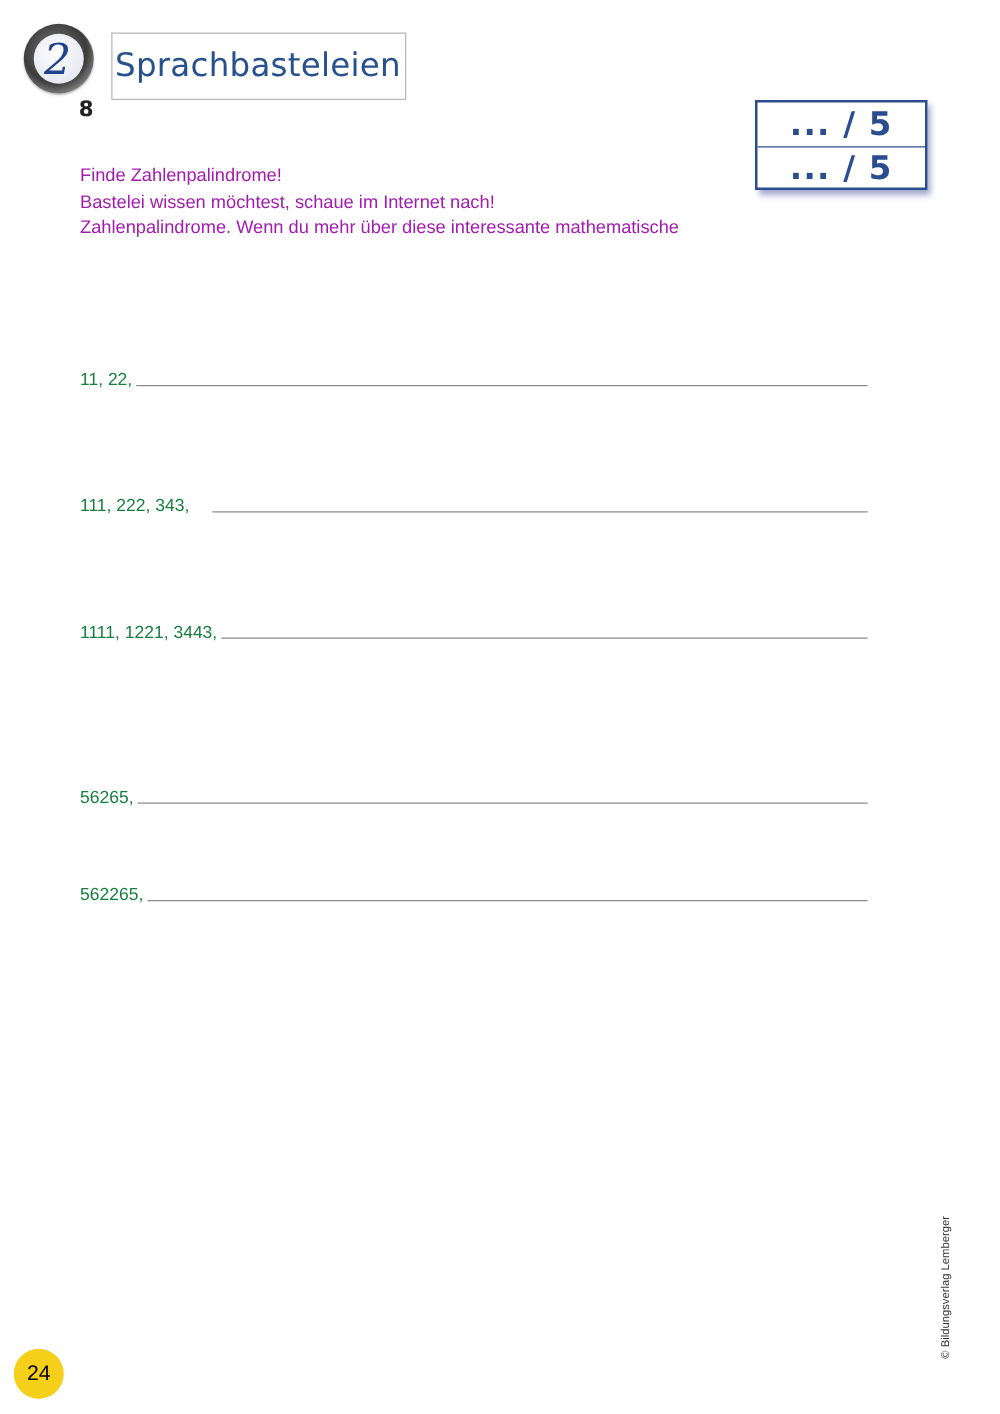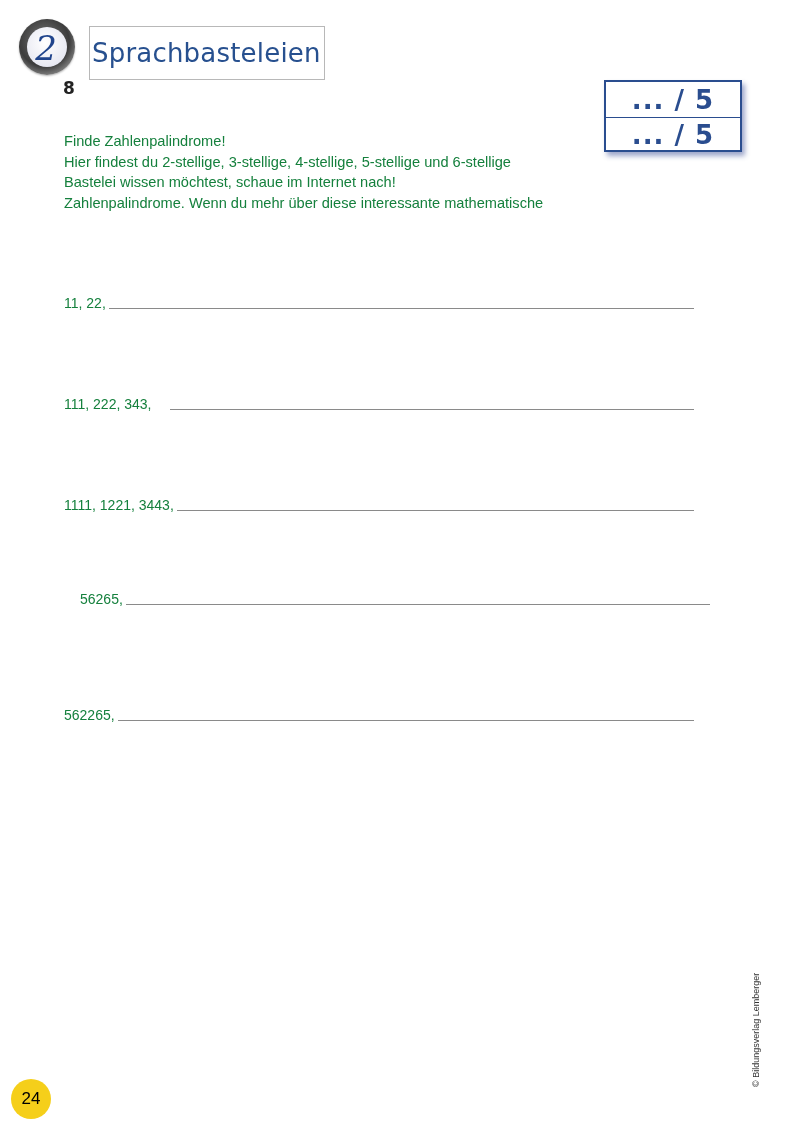--- a/index.html
+++ b/index.html
@@ -41,21 +41,21 @@
       border: 2px solid #2a4d8f; box-sizing: border-box; background: #fff;
       box-shadow: 3px 4px 5px rgba(40,60,140,0.45);
     }
     .score-row {
       height: 35px; display: flex; align-items: center; justify-content: center;
       font-size: 26px; font-weight: bold; color: #2a4d8f; letter-spacing: 1px;
     }
     .score-row + .score-row { border-top: 1.5px solid #2a4d8f; height: 33px; }
     .instructions {
       position: absolute; left: 64px; top: 131px; width: 560px;
-      font-family: "Liberation Sans", sans-serif; font-size: 14.6px; line-height: 20.5px; color: #15803d;
+      font-family: "Liberation Sans", sans-serif; font-size: 14.6px; line-height: 20.5px; color: #a21caf;
     }
     .instructions div { white-space: nowrap; }
     .answer-row {
       position: absolute; left: 64px; width: 630px; display: flex; align-items: flex-end;
       font-family: "Liberation Sans", sans-serif; font-size: 14px; color: #15803d;
     }
     .answer-row .prefix { white-space: nowrap; padding-right: 3px; line-height: 16px; }
     .answer-row .blank { flex: 1; border-bottom: 1.5px solid #8a8a8a; height: 0; margin-bottom: 2px; }
     .copyright {
       position: absolute; left: 751px; top: 1087px; transform-origin: 0 0; transform: rotate(-90deg);
@@ -82,41 +82,40 @@
 
 <div class="task-num">8</div>
 
 <div class="score-box">
   <div class="score-row">... / 5</div>
   <div class="score-row">... / 5</div>
 </div>
 
 <div class="instructions">
   <div>Finde Zahlenpalindrome!</div>
-  <div>Hier findest du 2-stellige, 3-stellige, 4-stellige, 5-stellige und 6-stellige</div>
   <div>Bastelei wissen möchtest, schaue im Internet nach!</div>
   <div>Zahlenpalindrome. Wenn du mehr über diese interessante mathematische</div>
 </div>
 
 <div class="answer-row" style="top:295px;">
   <span class="prefix">11, 22,</span>
   <span class="blank"></span>
 </div>
 
 <div class="answer-row" style="top:396px;gap:16px;">
   <span class="prefix">111, 222, 343,</span>
   <span class="blank"></span>
 </div>
 
 <div class="answer-row" style="top:497px;">
   <span class="prefix">1111, 1221, 3443,</span>
   <span class="blank"></span>
 </div>
 
-<div class="answer-row" style="top:591px;margin-left:16px;">
+<div class="answer-row" style="top:629px;">
   <span class="prefix">56265,</span>
   <span class="blank"></span>
 </div>
 
 <div class="answer-row" style="top:707px;">
   <span class="prefix">562265,</span>
   <span class="blank"></span>
 </div>
 
 <div class="copyright">© Bildungsverlag Lemberger</div>

